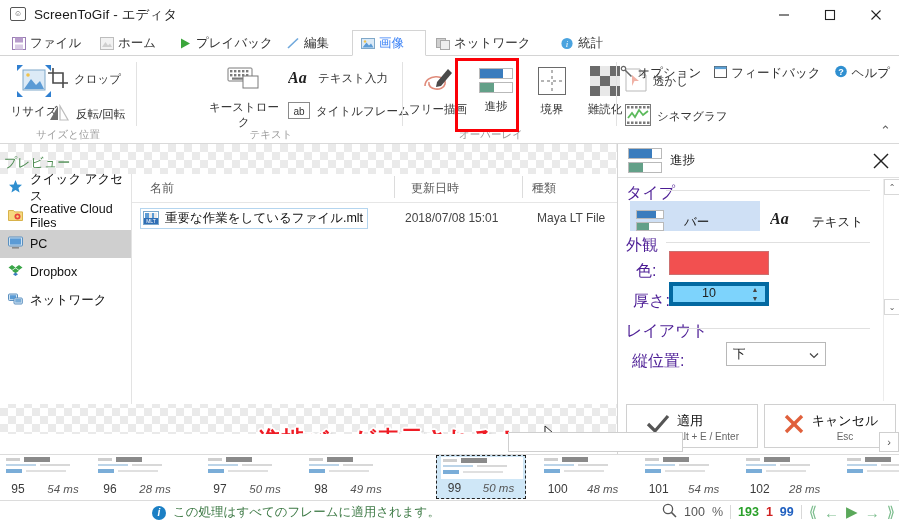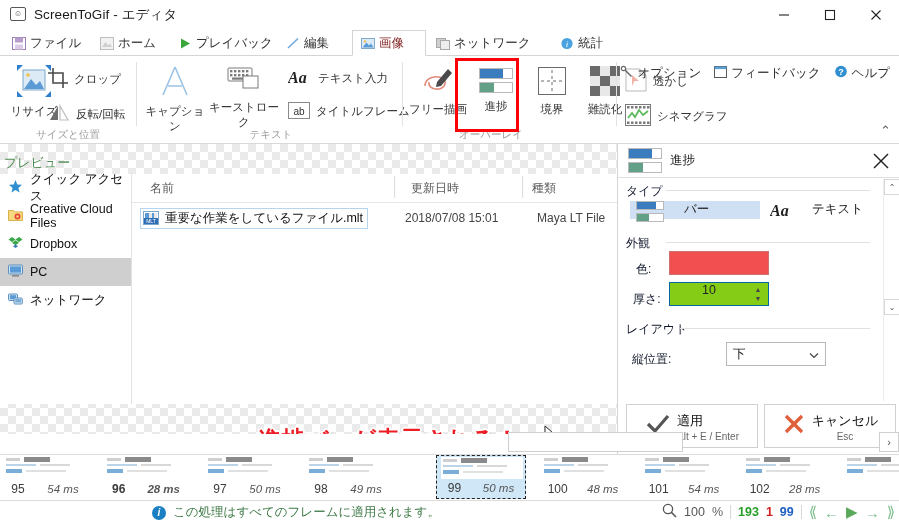--- a/index.html
+++ b/index.html
@@ -23,21 +23,21 @@
   .win-btn svg { position:absolute; left:50%; top:50%; transform:translate(-50%,-50%); }
   #btn-min { right:92px; } #btn-max { right:46px; } #btn-close { right:0; }
 
   
   .tabbar { position:absolute; left:0; top:30px; width:899px; height:26px; background:#fff; }
   .tabbar:after { content:""; position:absolute; left:0; bottom:0; width:899px; height:1px; background:#d4d4d4; }
   .tab {
     position:absolute; top:0; height:26px; display:flex; align-items:center; gap:4px;
     padding:0 8px; font-size:12.5px; color:#333; white-space:nowrap; z-index:2;
   }
-  .tab.active { background:#fff; border:1px solid #d4d4d4; border-bottom:1px solid #fff; color:#7f1d1d;font-family:Liberation Serif, serif; }
+  .tab.active { background:#fff; border:1px solid #d4d4d4; border-bottom:1px solid #fff; color:#3b82f6;font-family:Liberation Serif, serif; }
   .tab .ic { display:inline-block; width:14px; height:13px; flex:0 0 auto; position:relative; }
 
   .ribbon-right { position:absolute; right:4px; top:30px; height:26px; display:flex; align-items:center; gap:3px; font-size:12.5px; color:#333; z-index:3;}
   .rr-item { display:flex; align-items:center; gap:4px; padding:0 5px; white-space:nowrap; }
 
   
   .ribbon { position:absolute; left:0; top:56px; width:899px; height:88px; background:#fff; }
   .ribbon:after { content:""; position:absolute; left:0; bottom:0; width:899px; height:1px; background:#d9d9d9; }
   .rgroup { position:absolute; top:0; height:88px; }
   .rgroup-label { position:absolute; bottom:2px; width:100%; text-align:center; font-size:10.5px; color:#9a9a9a; }
@@ -96,29 +96,29 @@
   }
   .cursor-ptr { position:absolute; left:544px; top:281px; }
 
   
   .panel { position:absolute; left:617px; top:0; width:282px; height:310px; background:#fff; border-left:1px solid #d4d4d4; }
   .panel-head { position:absolute; left:0; top:0; width:282px; height:34px; border-bottom:1px solid #e0e0e0; display:flex; align-items:center; }
   .panel-head .ttl { font-size:12.5px; color:#222; margin-left:8px; }
   .panel-close { position:absolute; right:8px; top:6px; width:22px; height:22px; }
   .panel-body { position:absolute; left:0; top:35px; width:282px; height:222px; overflow:hidden; }
 
-  .sect { position:absolute; left:8px; font-size:12px; color:#0f172a; }
+  .sect { position:absolute; left:8px; font-size:16px; color:#4c1d95; }
   .sect-line { position:absolute; height:1px; background:#e0e0e0; }
 
-  .type-opt { position:absolute; display:flex; align-items:flex-start; height:18px; }
+  .type-opt { position:absolute; display:flex; align-items:flex-end; height:30px; }
   .type-opt.sel { background:#cfe0f5; }
   .type-opt .tl { font-size:12.5px; color:#222; }
 
   .color-swatch { position:absolute; background:#f25050; border:1px solid #cc7070; }
-  .spinbox { position:absolute; border:1px solid #0369a1; background:#84cc16; display:flex; }
+  .spinbox { position:absolute; border:4px solid #0369a1; background:#7dd3fc; display:flex; }
   .spinbox .val { flex:1; text-align:center; font-size:12.5px; color:#222; }
   .spinbox .arrows { width:20px; display:flex; flex-direction:column; align-items:center; justify-content:center; gap:2px; color:#444; font-size:7px; line-height:7px; }
   .combo { position:absolute; border:1px solid #b8b8b8; background:#fff; display:flex; align-items:center; padding:0 6px; }
   .combo .cv { flex:1; font-size:12.5px; color:#222; }
 
   .panel-vscroll { position:absolute; right:0; top:35px; width:16px; height:222px; background:#fff; border-left:1px solid #ececec; }
   .pv-btn { position:absolute; left:0; width:16px; height:16px; border:1px solid #d8d8d8; background:#fff; display:flex; align-items:center; justify-content:center; font-size:8px; color:#555; }
 
   .panel-actions { position:absolute; left:2px; top:260px; width:282px; height:44px; display:flex; gap:6px; padding:0 6px; }
   .act-btn { flex:1; border:1px solid #d0d0d0; background:#fff; display:flex; align-items:center; justify-content:center; gap:6px; }
@@ -299,28 +299,20 @@
               <path d="M12 2 L12 16 L20 16 Z" fill="none" stroke="#bdbdbd" stroke-width="1.2"></path>
             </svg>
         </span>
         <span>反転/回転</span>
       </div>
       <div class="rgroup-label">サイズと位置</div>
     </div>
     <div class="rsep" style="left:136px;"></div>
 
     <div class="rgroup" style="left:140px; width:262px;">
-      <div class="big-btn" style="left:2px; top:8px; width:66px;">
-        <span>
-          <svg width="30" height="34" viewBox="0 0 30 34">
-              <path d="M15 3 L27 31 M15 3 L3 31 M8 22 H22" fill="none" stroke="#9cc3e5" stroke-width="1.6"></path>
-            </svg>
-        </span>
-        <span class="lbl">キャプション</span>
-      </div>
       <div class="big-btn" style="left:66px; top:8px; width:76px;">
         <span>
           <svg width="34" height="30" viewBox="0 0 34 30">
             <rect x="1" y="4" width="24" height="13" rx="1" fill="#fff" stroke="#7a7a7a"></rect>
             <g fill="#7a7a7a">
                 <rect x="3" y="6" width="2.4" height="2.4"></rect>
                 <rect x="7" y="6" width="2.4" height="2.4"></rect>
                 <rect x="11" y="6" width="2.4" height="2.4"></rect>
                 <rect x="15" y="6" width="2.4" height="2.4"></rect>
                 <rect x="19" y="6" width="2.4" height="2.4"></rect>
@@ -463,38 +455,38 @@
           <div class="ex-item">
             <span>
               <svg width="15" height="13" viewBox="0 0 15 13">
                   <path d="M0.5 2.5 h5 l1.2 1.4 h7.8 v8.6 h-14 z" fill="#f6d97f" stroke="#d8b24a"></path>
                   <circle cx="9.5" cy="8.5" r="3" fill="#e8453c"></circle>
                   <circle cx="9.5" cy="8.5" r="1.2" fill="#f6d97f"></circle>
                 </svg>
             </span>
             <span>Creative Cloud Files</span>
           </div>
-          <div class="ex-item">
-            <span>
-              <svg width="15" height="14" viewBox="0 0 15 14">
-                  <path d="M4 1 L7.5 3.5 L4 6 L0.5 3.5 Z M11 1 L14.5 3.5 L11 6 L7.5 3.5 Z M4 6.8 L7.5 4.3 L11 6.8 L7.5 9.3 Z" fill="#3aa648"></path>
-                  <path d="M5 10.2 L7.5 8.5 L10 10.2 L7.5 12 Z" fill="#3a7cbd"></path>
-                </svg>
-            </span>
-            <span>Dropbox</span>
-          </div>
           <div class="ex-item sel">
             <span>
               <svg width="15" height="13" viewBox="0 0 15 13">
                   <rect x="0.5" y="1" width="14" height="9" rx="1" fill="#cfe3f2" stroke="#5a8fbf"></rect>
                   <rect x="2" y="2.4" width="11" height="6.2" fill="#5b9bd5"></rect>
                   <rect x="4" y="11" width="7" height="1.6" fill="#8a8a8a"></rect>
                 </svg>
             </span>
             <span>PC</span>
+          </div>
+          <div class="ex-item">
+            <span>
+              <svg width="15" height="14" viewBox="0 0 15 14">
+                  <path d="M4 1 L7.5 3.5 L4 6 L0.5 3.5 Z M11 1 L14.5 3.5 L11 6 L7.5 3.5 Z M4 6.8 L7.5 4.3 L11 6.8 L7.5 9.3 Z" fill="#3aa648"></path>
+                  <path d="M5 10.2 L7.5 8.5 L10 10.2 L7.5 12 Z" fill="#3a7cbd"></path>
+                </svg>
+            </span>
+            <span>Dropbox</span>
           </div>
           <div class="ex-item">
             <span>
               <svg width="15" height="13" viewBox="0 0 15 13">
                   <rect x="0.5" y="2" width="9" height="6.5" rx="1" fill="#cfe3f2" stroke="#5a8fbf"></rect>
                   <rect x="2" y="3.2" width="6" height="4" fill="#5b9bd5"></rect>
                   <rect x="6" y="6" width="8.3" height="6" rx="1" fill="#e3eef8" stroke="#5a8fbf"></rect>
                   <rect x="7.2" y="7" width="6" height="3.6" fill="#7aadd8"></rect>
                 </svg>
             </span>
@@ -654,21 +646,21 @@
             <rect x="36" y="8" width="30" height="2" fill="#d8d8d8"></rect>
             <rect x="2" y="13" width="16" height="4" fill="#7aadd8"></rect>
             <rect x="22" y="14" width="40" height="2" fill="#e0e0e0"></rect>
           </svg>
       </div>
       <div class="frame-meta">
         <span class="fnum">95</span>
         <span class="fms">54 ms</span>
       </div>
     </div>
-    <div class="frame" style="left:101px;font-weight:bold;">
+    <div class="frame" style="left:92px;">
       <div class="thumb">
         <svg width="82" height="22" viewBox="0 0 82 22">
             <rect width="82" height="22" fill="#fff"></rect>
             <rect x="2" y="2" width="14" height="3" fill="#cfcfcf"></rect>
             <rect x="20" y="1" width="26" height="5" fill="#8a8a8a"></rect>
             <rect x="2" y="8" width="30" height="2" fill="#bcd4e8"></rect>
             <rect x="36" y="8" width="30" height="2" fill="#d8d8d8"></rect>
             <rect x="2" y="13" width="16" height="4" fill="#7aadd8"></rect>
             <rect x="22" y="14" width="40" height="2" fill="#e0e0e0"></rect>
           </svg>

